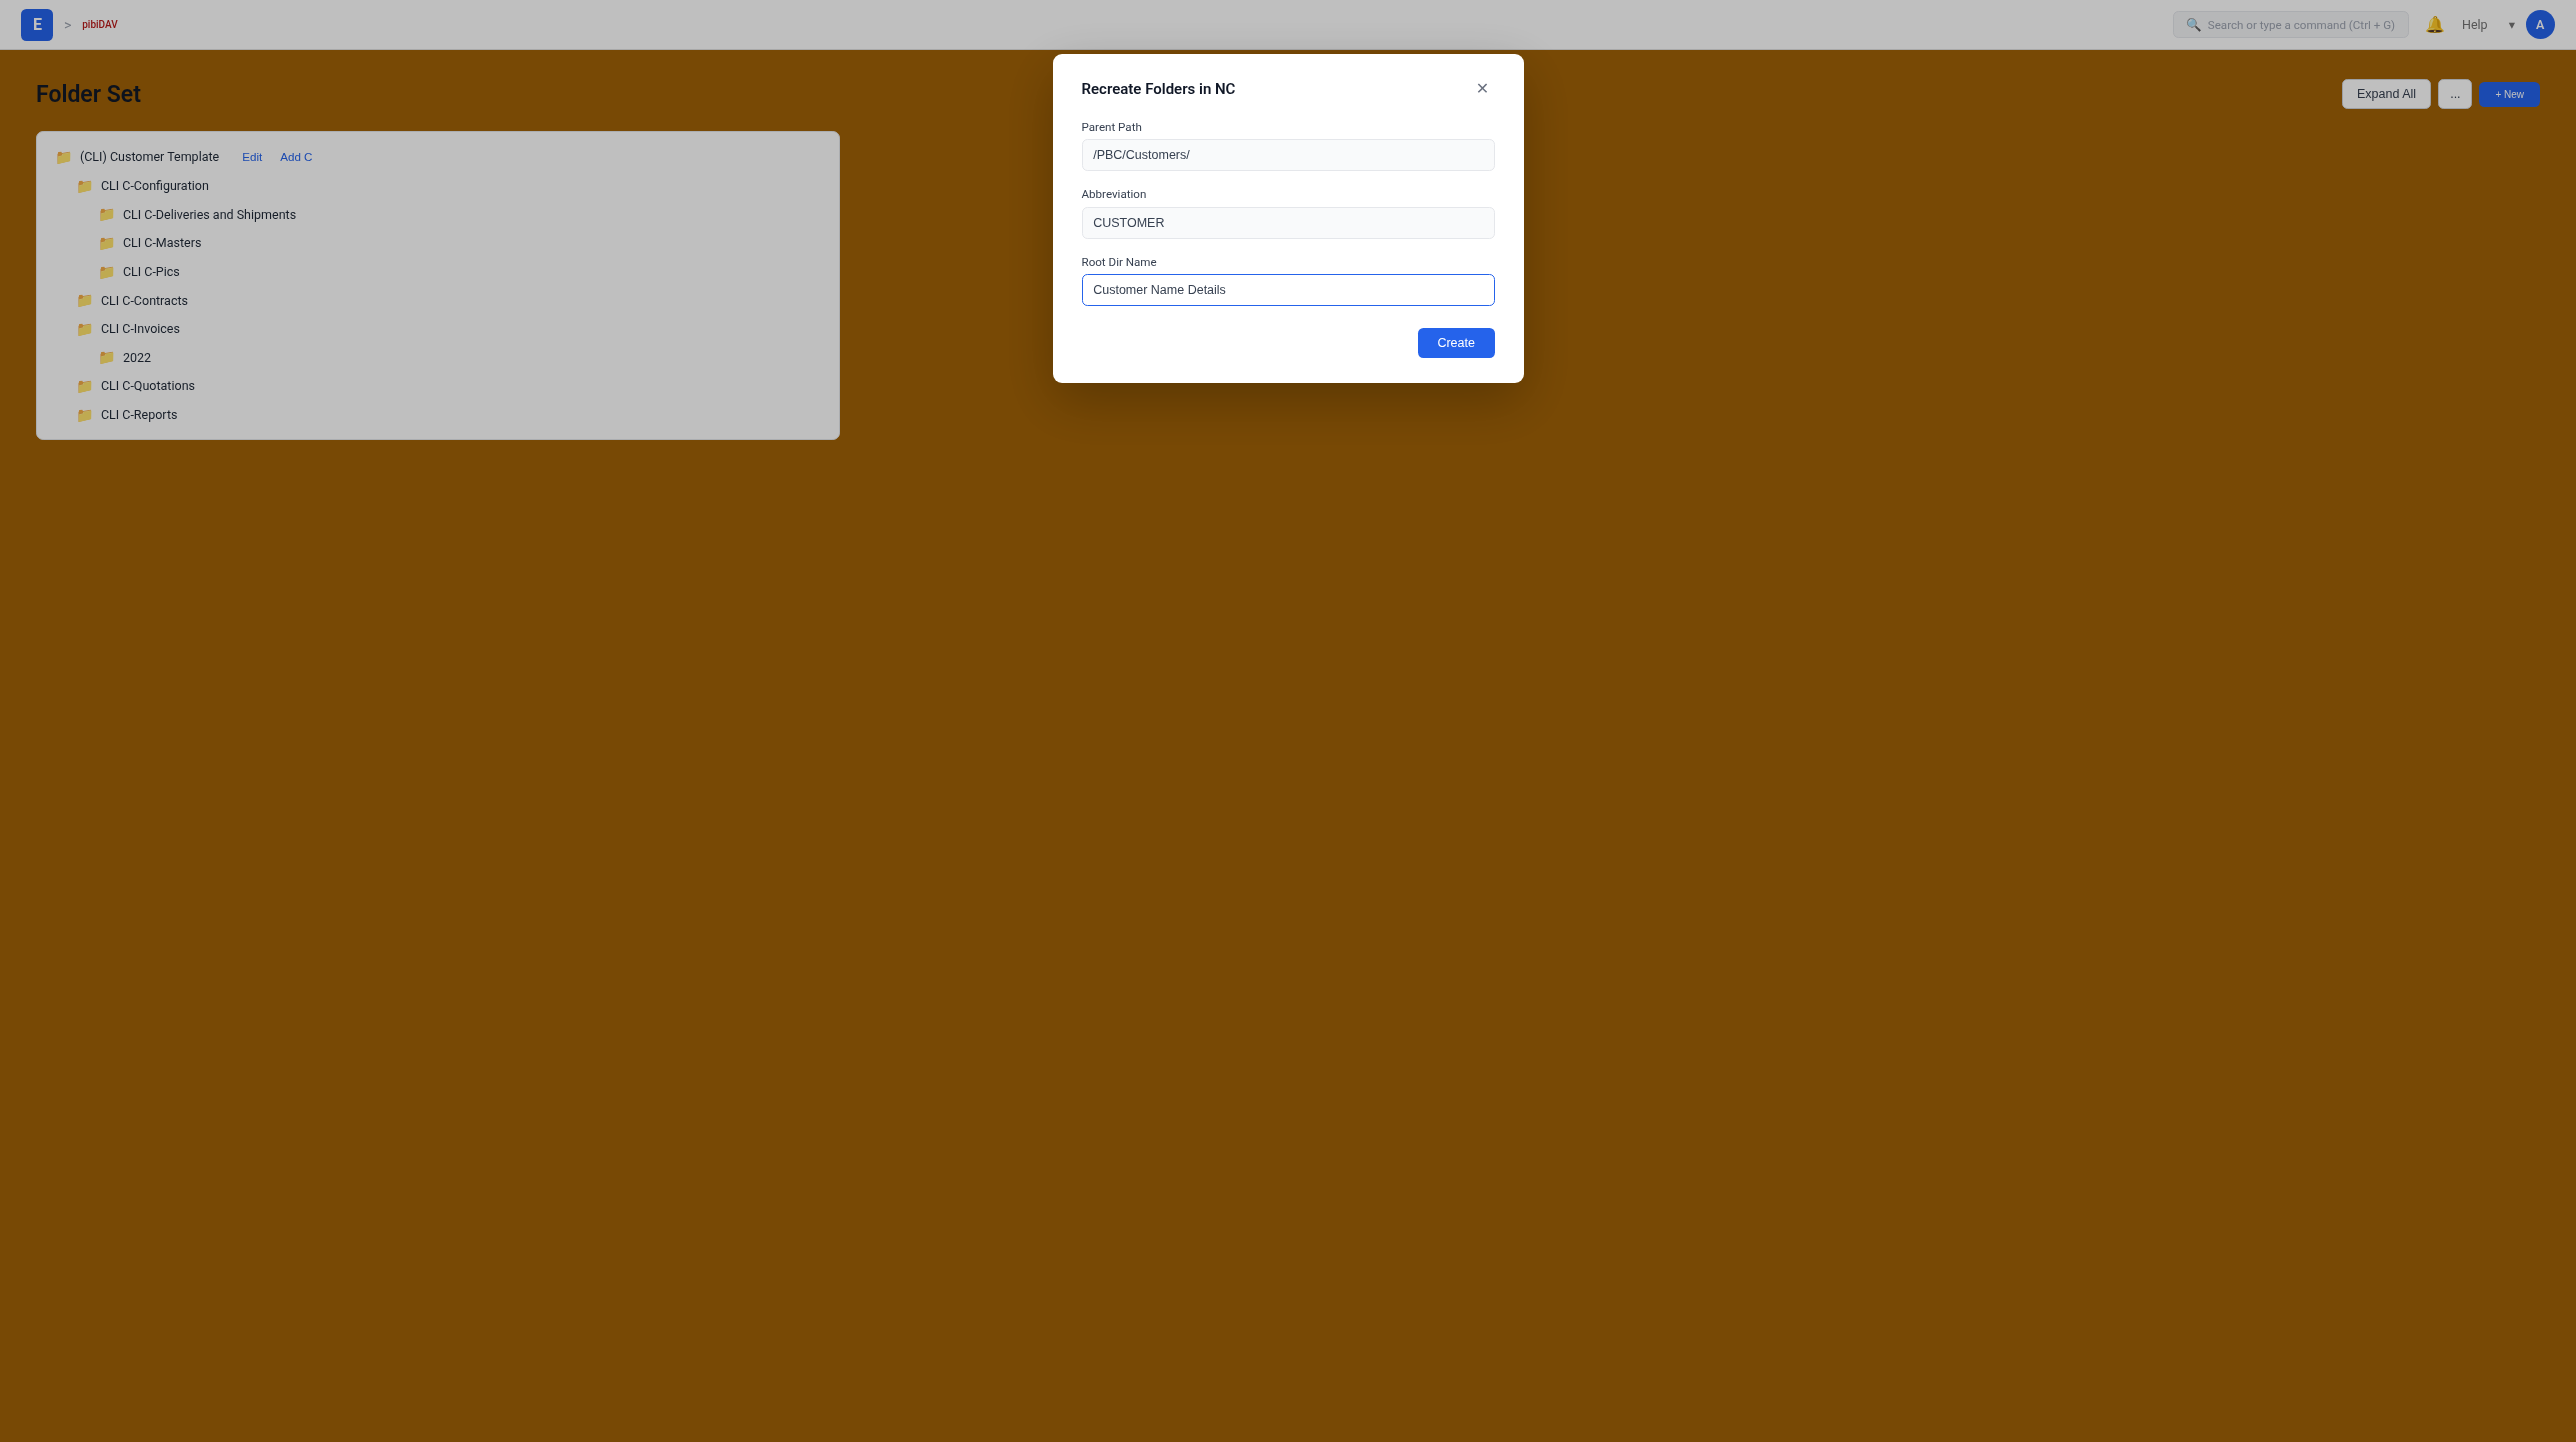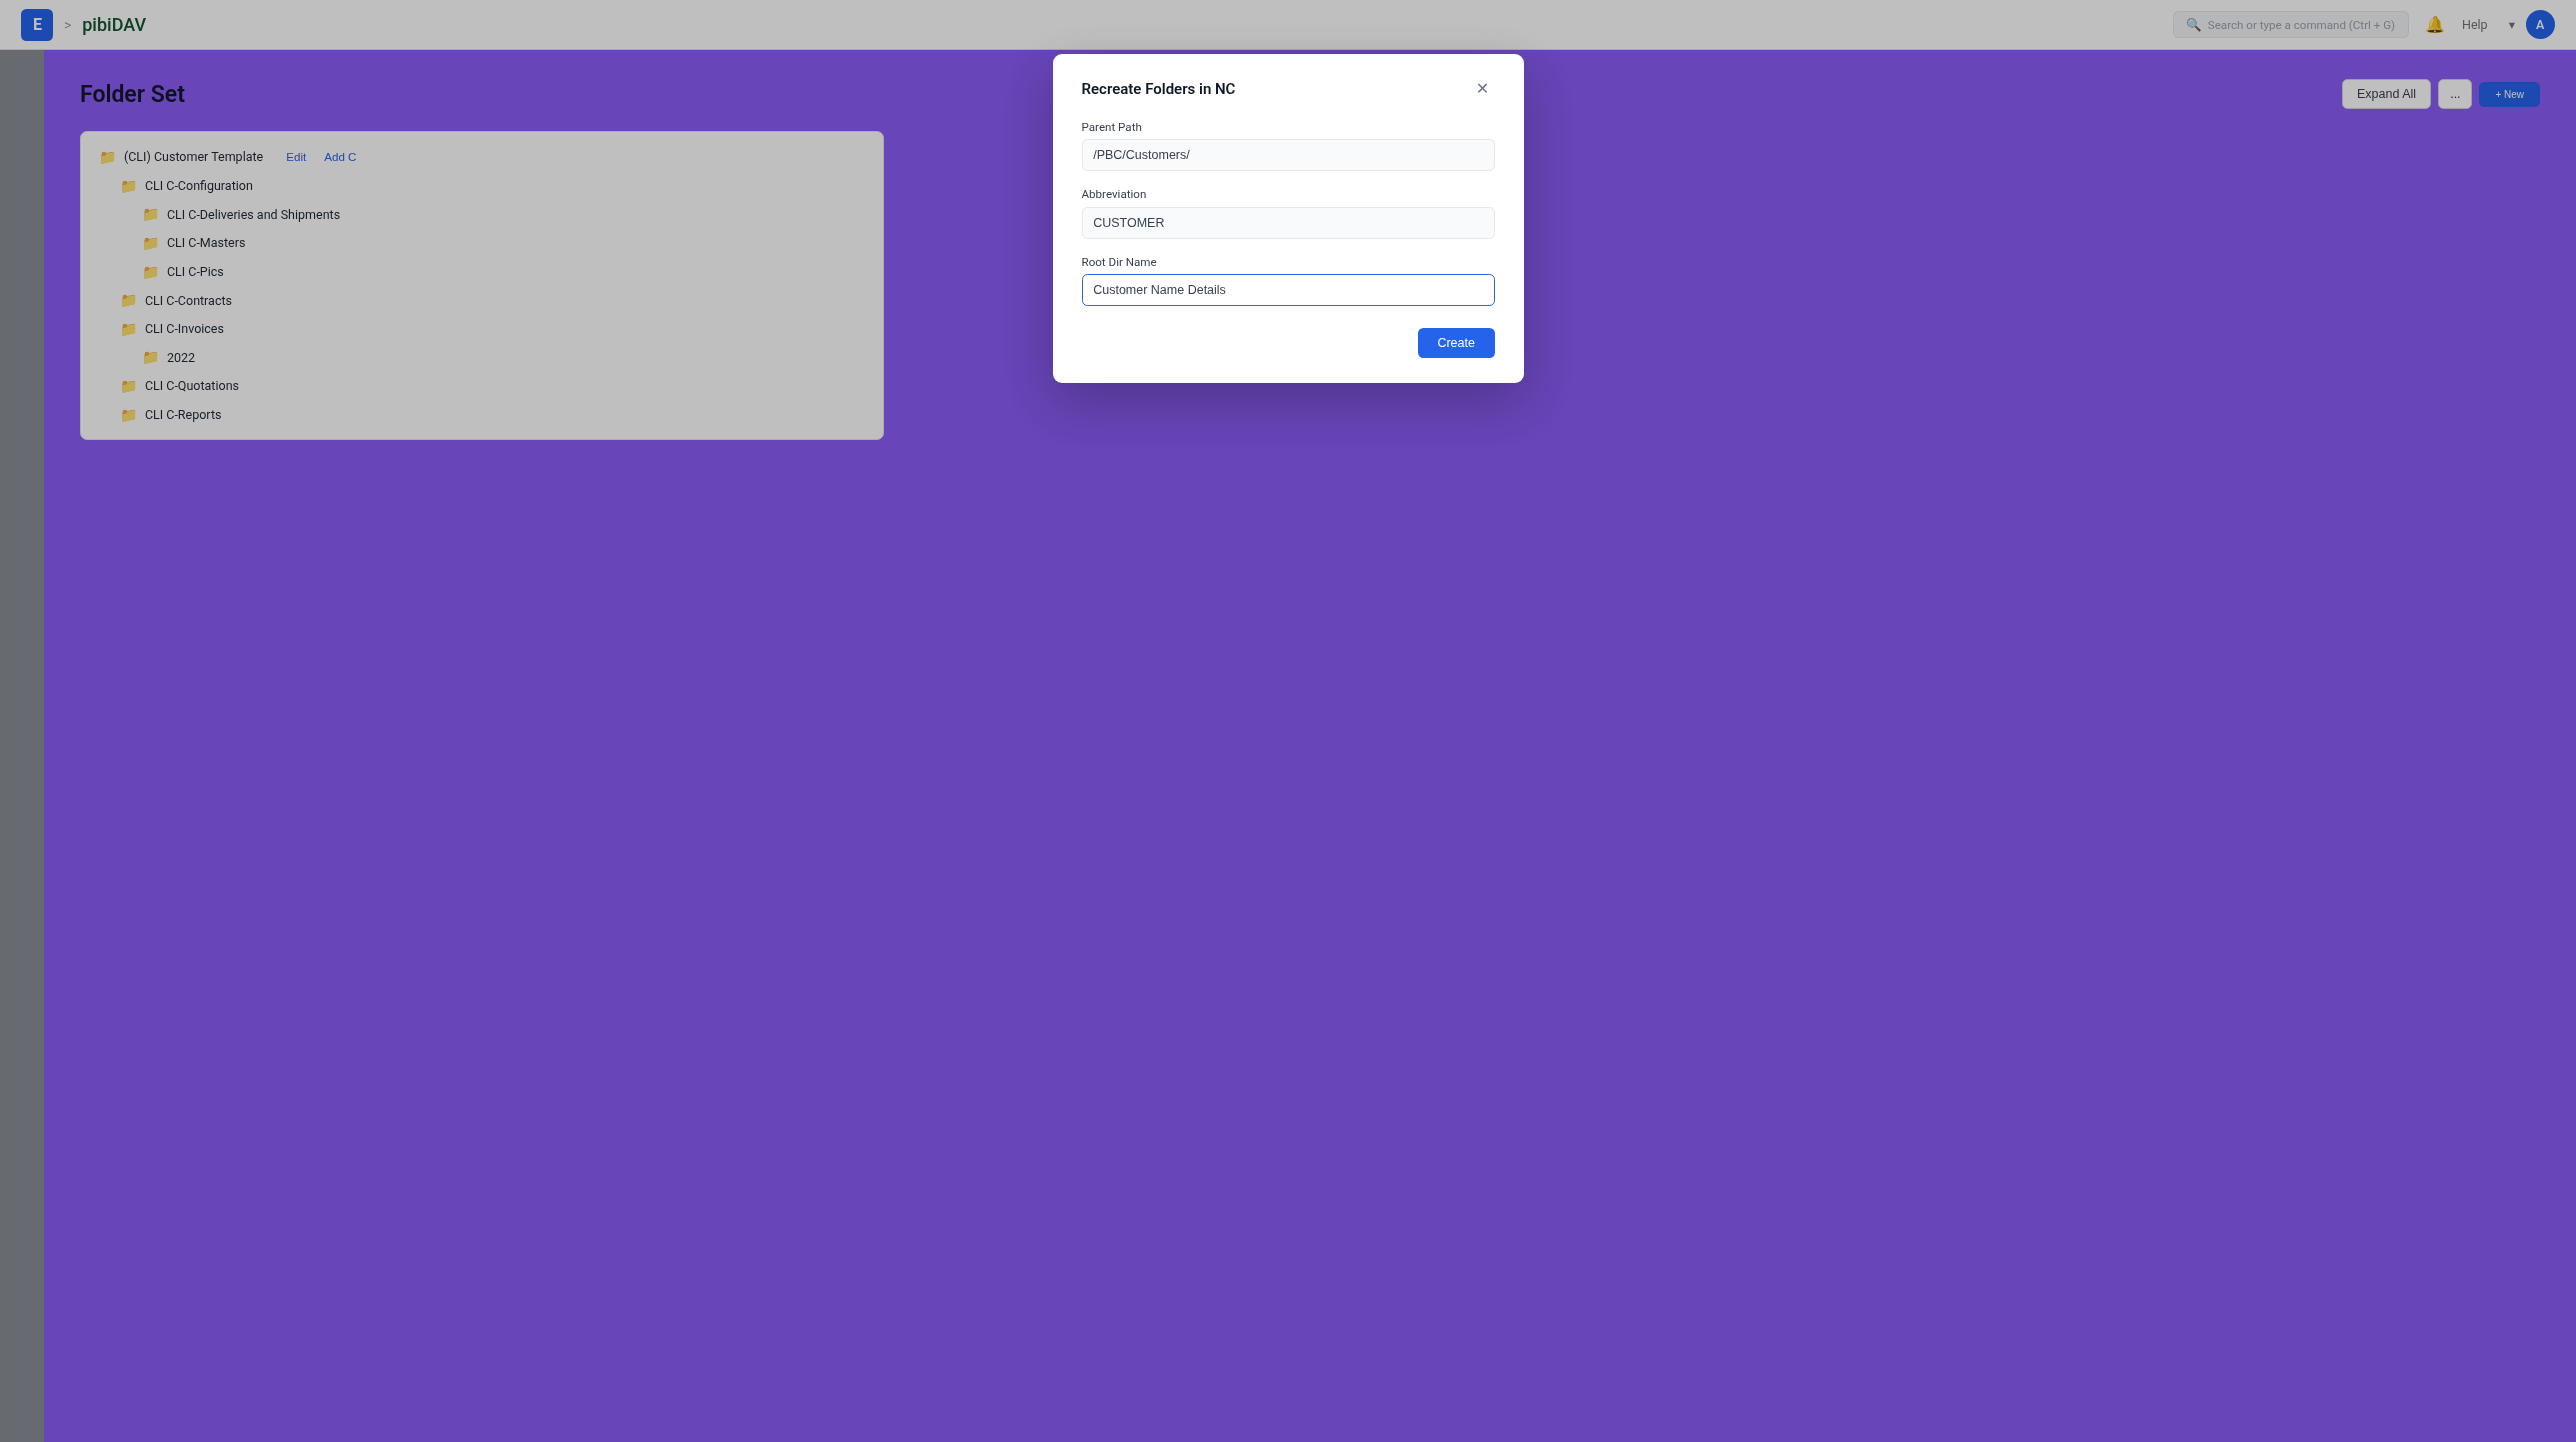--- a/index.html
+++ b/index.html
@@ -32,22 +32,22 @@
       display: flex; align-items: center; justify-content: center;
       color: #fff;
       font-weight: 700;
       font-size: 16px;
     }
     .topbar-chevron {
       color: #9ca3af;
       font-size: 14.3px;
     }
     .topbar-title {
-      font-size: 18px;
-      color: #14532d;
+      font-size: 10px;
+      color: #b91c1c;
       font-weight: 500;
     }
     .topbar-spacer { flex: 1; }
     .topbar-search {
       display: flex;
       align-items: center;
       gap: 5.4px;
       background: #f3f4f6;
       border: 0.9px solid #e5e7eb;
       border-radius: 5.4px;
@@ -73,23 +73,22 @@
       background: #2563eb;
       border-radius: 50%;
       display: flex; align-items: center; justify-content: center;
       color: #fff; font-weight: 600; font-size: 12.5px;
     }
 
     
     .main-content {
       position: absolute;
       top: 50px; left: 0; right: 0; bottom: 0;
-      background: #8b5cf6;
+      background: #a16207;
       padding: 29px 36px;
-      margin-left: 44px;
     }
 
     
     .page-header {
       display: flex;
       align-items: center;
       justify-content: space-between;
       margin-bottom: 21.4px;
     }
     .page-title {

